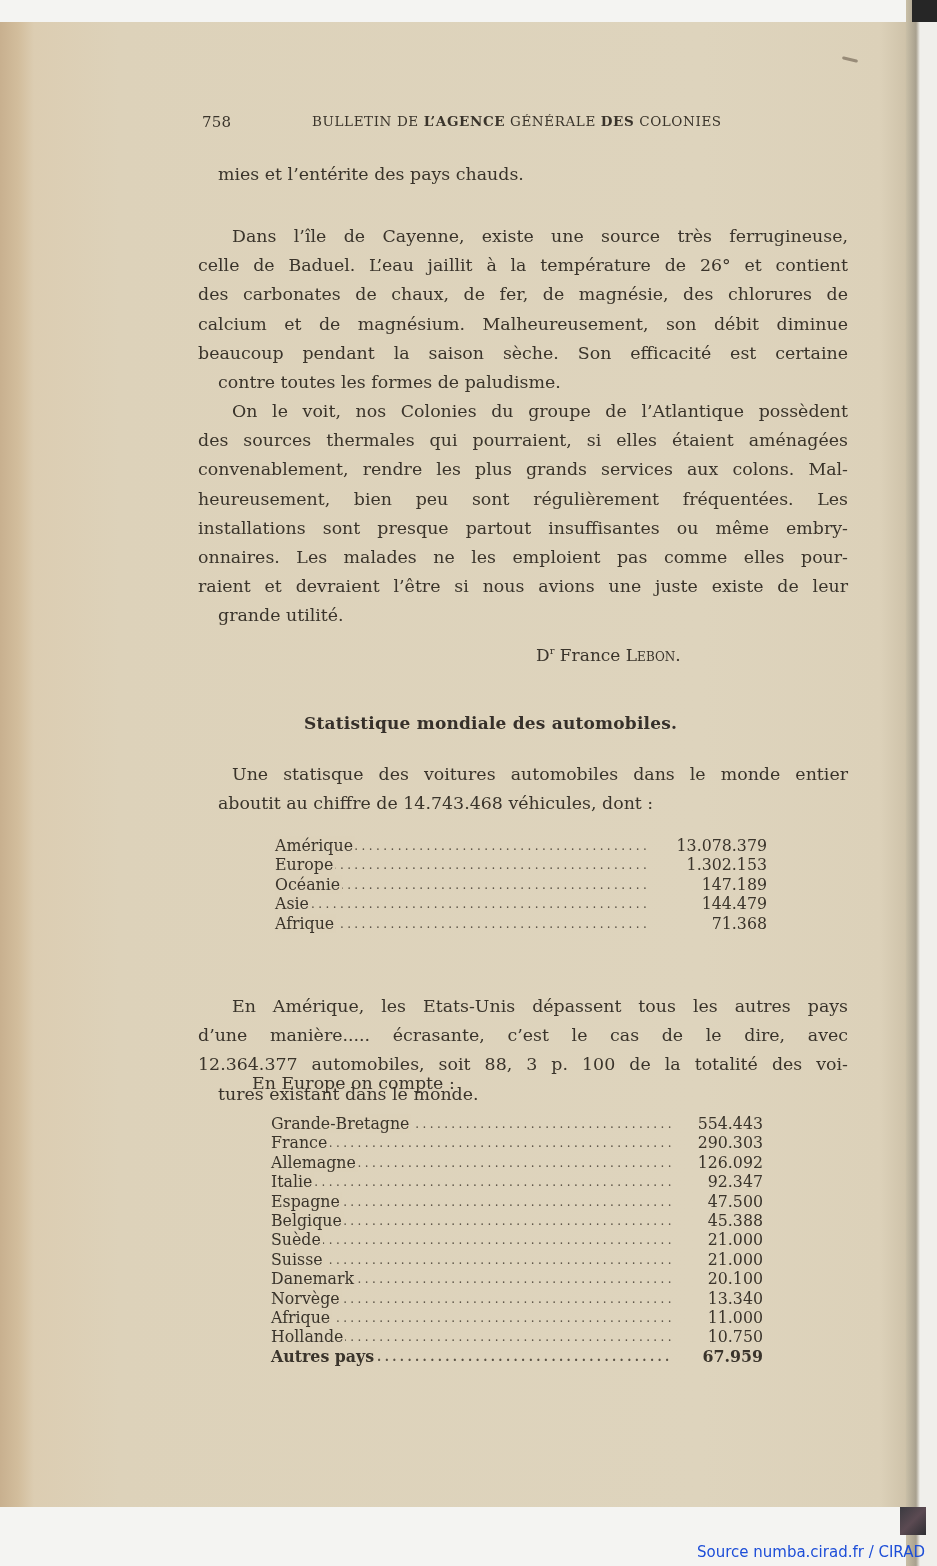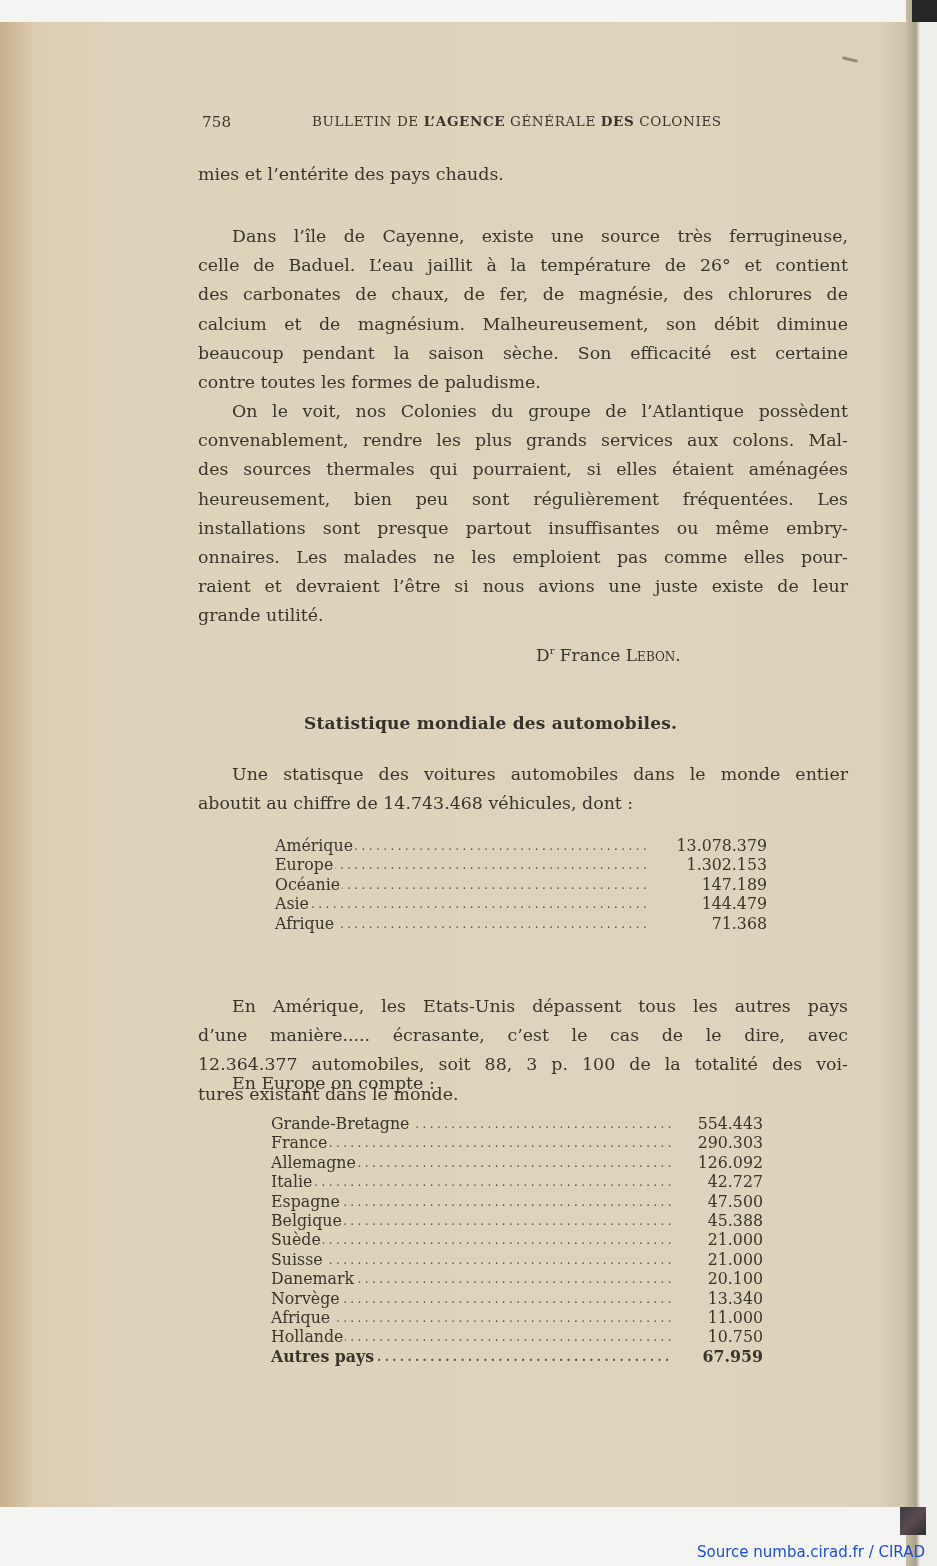--- a/index.html
+++ b/index.html
@@ -24,21 +24,21 @@
     background: linear-gradient(135deg, #3b3a40, #5b4a52 50%, #2e2e33);
   }
   .content { position: absolute; left: 198px; top: 0; width: 652px; color: #3a342b; }
   .runhead { position: absolute; top: 113px; left: 0; width: 652px; font-size: 15px; letter-spacing: 0.2px; }
   .runhead .pageno { position: absolute; left: 4px; font-family: "DejaVu Serif", serif; }
   .runhead .title { position: absolute; left: 114px; font-size: 13.5px; letter-spacing: 0.6px; }
   .runhead .title b { font-weight: bold; }
 
   .para { position: absolute; left: 0; width: 650px; font-size: 17.4px; line-height: 29.2px; text-align: justify; text-align-last: left; }
   .para .line { display: block; white-space: nowrap; text-align: justify; text-align-last: justify; }
-  .para .line.last { text-align-last: left; }
+  .para .line.last { text-align-last: left; margin-left: 20px; }
   .indent { padding-left: 34px; }
 
   .sig { position: absolute; top: 645px; left: 338px; font-size: 17px; }
   .sig sup { font-size: 10px; }
   .sig .sc { font-variant: small-caps; }
 
   .section-title { position: absolute; top: 713px; left: 106px; font-size: 17px; font-weight: bold; letter-spacing: 0.2px; color: #36302a; }
 
   .table { position: absolute; font-size: 15.8px; line-height: 19.4px; }
   .table .row { position: relative; height: 19.4px; white-space: nowrap; }
@@ -81,22 +81,22 @@
     <span class="line indent">Dans l’île de Cayenne, existe une source très ferrugineuse,</span>
     <span class="line">celle de Baduel. L’eau jaillit à la température de 26° et contient</span>
     <span class="line">des carbonates de chaux, de fer, de magnésie, des chlorures de</span>
     <span class="line">calcium et de magnésium. Malheureusement, son débit diminue</span>
     <span class="line">beaucoup pendant la saison sèche. Son efficacité est certaine</span>
     <span class="line last">contre toutes les formes de paludisme.</span>
   </div>
 
   <div class="para" style="top:397px;">
     <span class="line indent">On le voit, nos Colonies du groupe de l’Atlantique possèdent</span>
+    <span class="line">des sources thermales qui pourraient, si elles étaient aménagées</span>
     <span class="line">convenablement, rendre les plus grands services aux colons. Mal-</span>
-    <span class="line">des sources thermales qui pourraient, si elles étaient aménagées</span>
     <span class="line">heureusement, bien peu sont régulièrement fréquentées. Les</span>
     <span class="line">installations sont presque partout insuffisantes ou même embry-</span>
     <span class="line">onnaires. Les malades ne les emploient pas comme elles pour-</span>
     <span class="line">raient et devraient l’être si nous avions une juste existe de leur</span>
     <span class="line last">grande utilité.</span>
   </div>
 
   <div class="sig">
     <span>D</span><sup>r</sup>
     <span>France</span>
@@ -161,21 +161,21 @@
         <span class="val">290.303</span>
       </div>
       <div class="row">
         <span class="dots">................................................................................</span>
         <span class="name-wrap" style="background: linear-gradient(90deg, rgb(221, 210, 186), rgb(221, 210, 186));">Allemagne</span>
         <span class="val">126.092</span>
       </div>
       <div class="row">
         <span class="dots">................................................................................</span>
         <span class="name-wrap" style="background: linear-gradient(90deg, rgb(221, 210, 186), rgb(221, 210, 186));">Italie</span>
-        <span class="val">42.727</span>
+        <span class="val">92.347</span>
       </div>
       <div class="row">
         <span class="dots">................................................................................</span>
         <span class="name-wrap" style="background: linear-gradient(90deg, rgb(221, 210, 186), rgb(221, 210, 186));">Espagne</span>
         <span class="val">47.500</span>
       </div>
       <div class="row">
         <span class="dots">................................................................................</span>
         <span class="name-wrap" style="background: linear-gradient(90deg, rgb(221, 210, 186), rgb(221, 210, 186));">Belgique</span>
         <span class="val">45.388</span>

